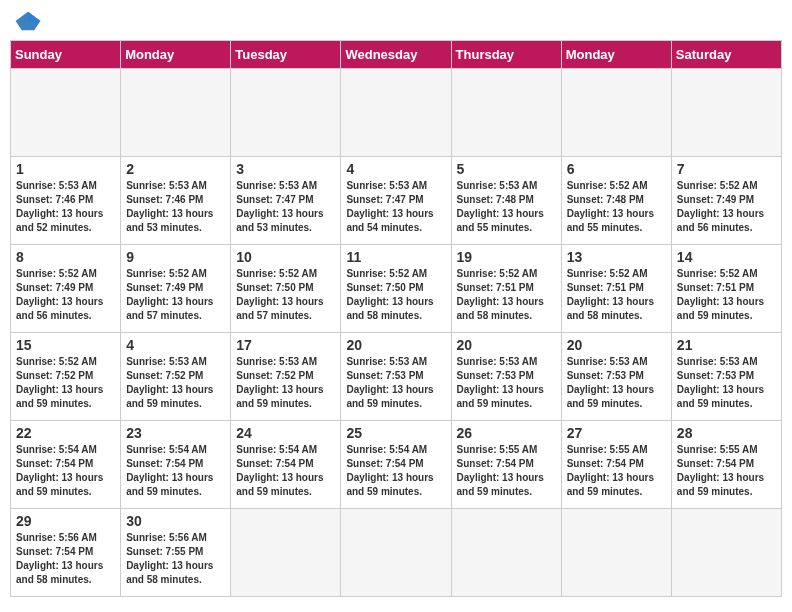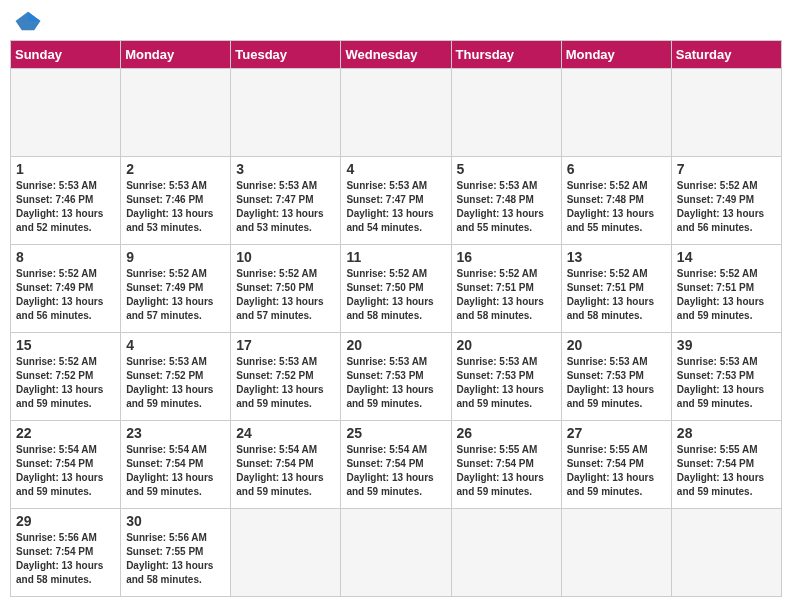--- a/index.html
+++ b/index.html
@@ -175,21 +175,21 @@
         </td>
         <td>
           <span class="day-number">10</span>
           <div class="day-info">Sunrise: 5:52 AM<br>Sunset: 7:50 PM<br>Daylight: 13 hours<br>and 57 minutes.</div>
         </td>
         <td>
           <span class="day-number">11</span>
           <div class="day-info">Sunrise: 5:52 AM<br>Sunset: 7:50 PM<br>Daylight: 13 hours<br>and 58 minutes.</div>
         </td>
         <td>
-          <span class="day-number">16</span>
+          <span class="day-number">19</span>
           <div class="day-info">Sunrise: 5:52 AM<br>Sunset: 7:51 PM<br>Daylight: 13 hours<br>and 58 minutes.</div>
         </td>
         <td>
           <span class="day-number">13</span>
           <div class="day-info">Sunrise: 5:52 AM<br>Sunset: 7:51 PM<br>Daylight: 13 hours<br>and 58 minutes.</div>
         </td>
         <td>
           <span class="day-number">14</span>
           <div class="day-info">Sunrise: 5:52 AM<br>Sunset: 7:51 PM<br>Daylight: 13 hours<br>and 59 minutes.</div>
         </td>
@@ -213,21 +213,21 @@
         </td>
         <td>
           <span class="day-number">20</span>
           <div class="day-info">Sunrise: 5:53 AM<br>Sunset: 7:53 PM<br>Daylight: 13 hours<br>and 59 minutes.</div>
         </td>
         <td>
           <span class="day-number">20</span>
           <div class="day-info">Sunrise: 5:53 AM<br>Sunset: 7:53 PM<br>Daylight: 13 hours<br>and 59 minutes.</div>
         </td>
         <td>
-          <span class="day-number">39</span>
+          <span class="day-number">21</span>
           <div class="day-info">Sunrise: 5:53 AM<br>Sunset: 7:53 PM<br>Daylight: 13 hours<br>and 59 minutes.</div>
         </td>
       </tr>
       <tr class="week-row">
         <td>
           <span class="day-number">22</span>
           <div class="day-info">Sunrise: 5:54 AM<br>Sunset: 7:54 PM<br>Daylight: 13 hours<br>and 59 minutes.</div>
         </td>
         <td>
           <span class="day-number">23</span>

